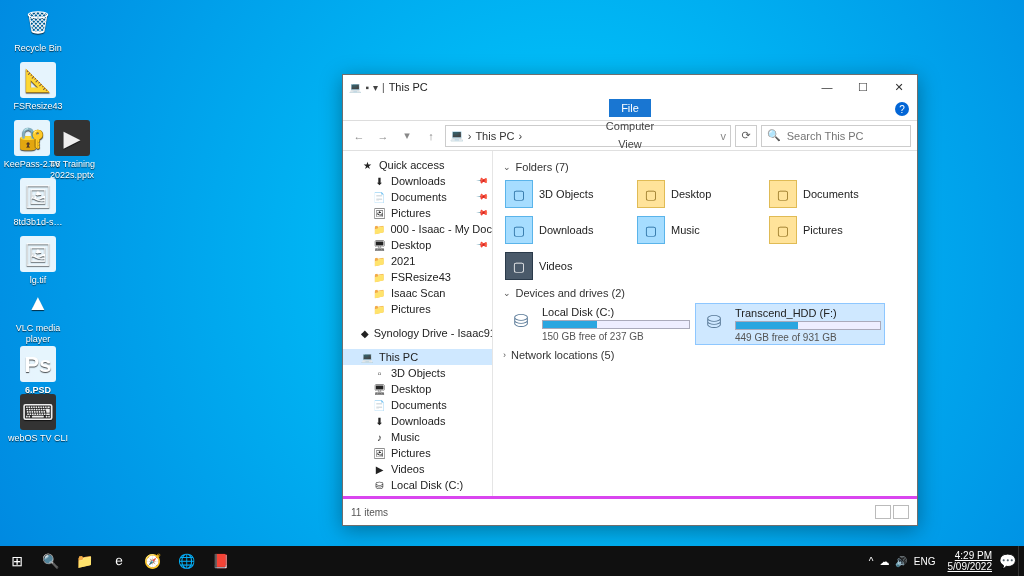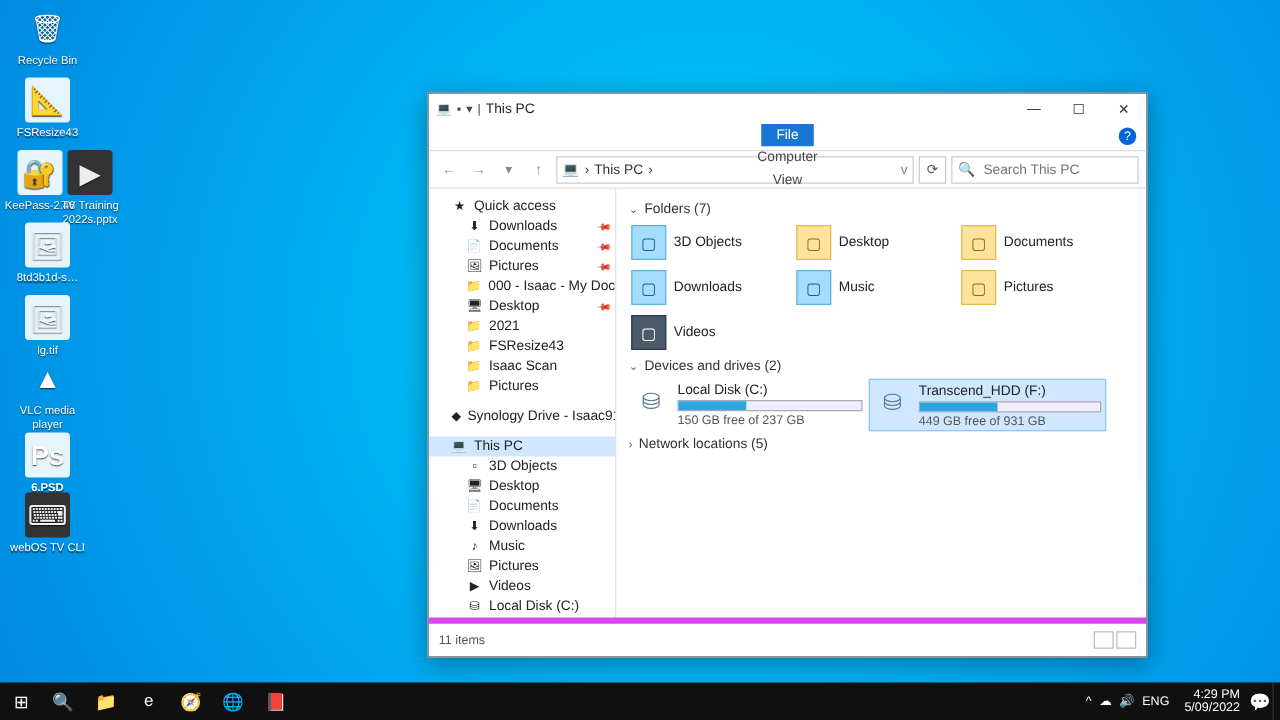--- a/index.html
+++ b/index.html
@@ -17,21 +17,21 @@
                justify-content:center; font-size:22px; background:rgba(255,255,255,.9); border-radius:3px; }
   .di .glyph.dark { background:#333; color:#eee; }
   .di .glyph.clear { background:transparent; }
   
   .taskbar { position:absolute; left:0; right:0; bottom:0; height:30px; background:#101010;
              display:flex; align-items:center; color:#fff; }
   .tbtn { width:34px; height:30px; display:flex; align-items:center; justify-content:center;
           cursor:pointer; font-size:14px; }
   .tbspacer { flex:1; }
   .tray { display:flex; align-items:center; gap:6px; padding:0 6px; font-size:10px; }
-  .clock { text-align:right; line-height:11px; font-size:10px; padding:0 6px; }
+  .clock { text-align:right; line-height:11px; font-size:10px; padding:0 6px;text-decoration:underline; }
   
   .win { position:absolute; left:342px; top:74px; width:576px; height:452px;
          background:#fff; border:1px solid #6e6e6e; box-shadow:0 4px 20px rgba(0,0,0,.35);
          display:flex; flex-direction:column; }
   .titlebar { height:24px; display:flex; align-items:center; }
   .qat { display:flex; align-items:center; gap:4px; padding:0 6px; font-size:10px; color:#444; }
   .titletxt { font-size:11px; color:#222; }
   .winbtns { margin-left:auto; display:flex; }
   .winbtn { width:36px; height:24px; display:flex; align-items:center; justify-content:center;
             font-size:11px; color:#333; cursor:pointer; }
@@ -71,21 +71,21 @@
   .tile .ticon.blue  { background:#a6ddff; border-color:#5ab4ea; color:#186096;}
   .tile .ticon.video { background:#4a5a6a; border-color:#2a3a4a; color:#fff; }
   .drive { width:190px; height:42px; display:flex; gap:6px; padding:3px; cursor:pointer; }
   .drive.sel { background:#cfe8ff; border:1px solid #8ec7ff; }
   .drive .dicon { width:30px; height:30px; display:flex; align-items:center; justify-content:center;
                   font-size:18px; color:#5a7a98; }
   .drive .dinfo { flex:1; }
   .drive .dbar { width:100%; height:9px; border:1px solid #aab; margin:2px 0; background:#eef; position:relative;}
   .drive .dfill { position:absolute; left:0; top:0; bottom:0; background:#2aa6e0; }
   .drive .dtxt { font-size:10px; color:#555; }
-  .status { height:20px; border-top:5px solid #d946ef; display:flex; align-items:center;
+  .status { height:20px; border-top:3px solid #d946ef; display:flex; align-items:center;
             padding:13px 8px; font-size:10px; color:#555; justify-content:space-between;}
   .viewbtns { display:flex; gap:2px; }
   .viewbtns span { width:16px; height:14px; border:1px solid #bbb; cursor:pointer;}
 </style>
 </head>
 <body>
 
 <div class="desktop" id="desk">
     <div class="di" style="left: 6px; top: 4px;">
       <div class="glyph clear">🗑</div>

